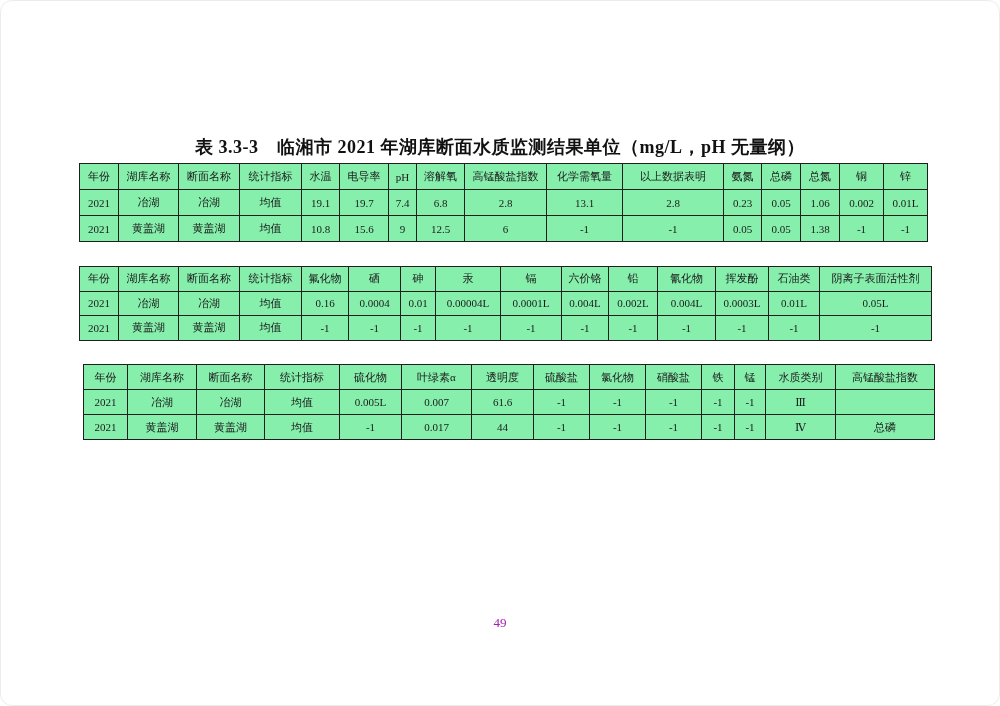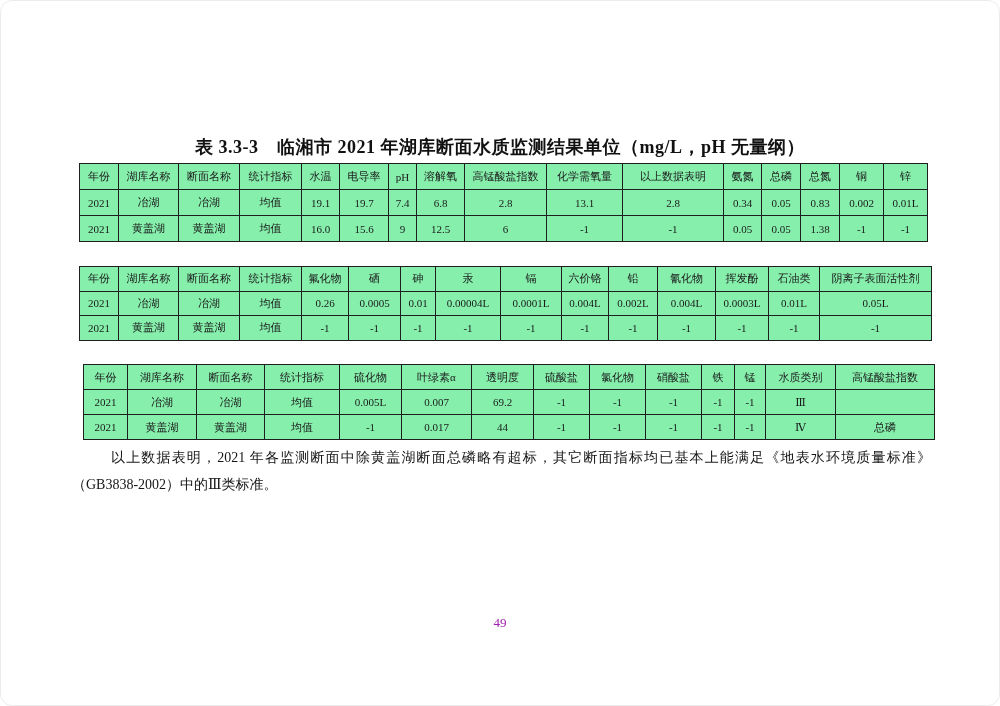--- a/index.html
+++ b/index.html
@@ -128,32 +128,32 @@
           <td>冶湖</td>
           <td>冶湖</td>
           <td>均值</td>
           <td>19.1</td>
           <td>19.7</td>
           <td>7.4</td>
           <td>6.8</td>
           <td>2.8</td>
           <td>13.1</td>
           <td>2.8</td>
-          <td>0.34</td>
+          <td>0.23</td>
           <td>0.05</td>
-          <td>0.83</td>
+          <td>1.06</td>
           <td>0.002</td>
           <td>0.01L</td>
         </tr>
         <tr>
           <td>2021</td>
           <td>黄盖湖</td>
           <td>黄盖湖</td>
           <td>均值</td>
-          <td>16.0</td>
+          <td>10.8</td>
           <td>15.6</td>
           <td>9</td>
           <td>12.5</td>
           <td>6</td>
           <td>-1</td>
           <td>-1</td>
           <td>0.05</td>
           <td>0.05</td>
           <td>1.38</td>
           <td>-1</td>
@@ -198,22 +198,22 @@
           <th>石油类</th>
           <th>阴离子表面活性剂</th>
         </tr>
       </thead>
       <tbody>
         <tr>
           <td>2021</td>
           <td>冶湖</td>
           <td>冶湖</td>
           <td>均值</td>
-          <td>0.26</td>
-          <td>0.0005</td>
+          <td>0.16</td>
+          <td>0.0004</td>
           <td>0.01</td>
           <td>0.00004L</td>
           <td>0.0001L</td>
           <td>0.004L</td>
           <td>0.002L</td>
           <td>0.004L</td>
           <td>0.0003L</td>
           <td>0.01L</td>
           <td>0.05L</td>
         </tr>
@@ -273,21 +273,21 @@
         </tr>
       </thead>
       <tbody>
         <tr>
           <td>2021</td>
           <td>冶湖</td>
           <td>冶湖</td>
           <td>均值</td>
           <td>0.005L</td>
           <td>0.007</td>
-          <td>69.2</td>
+          <td>61.6</td>
           <td>-1</td>
           <td>-1</td>
           <td>-1</td>
           <td>-1</td>
           <td>-1</td>
           <td>Ⅲ</td>
           <td></td>
         </tr>
         <tr>
           <td>2021</td>
@@ -301,17 +301,16 @@
           <td>-1</td>
           <td>-1</td>
           <td>-1</td>
           <td>-1</td>
           <td>Ⅳ</td>
           <td>总磷</td>
         </tr>
       </tbody>
     </table>
 
-  <div class="summary">以上数据表明，2021 年各监测断面中除黄盖湖断面总磷略有超标，其它断面指标均已基本上能满足《地表水环境质量标准》（GB3838-2002）中的Ⅲ类标准。</div>
 
   <div class="page-number">49</div>
 
 </div>
 
 </body></html>

